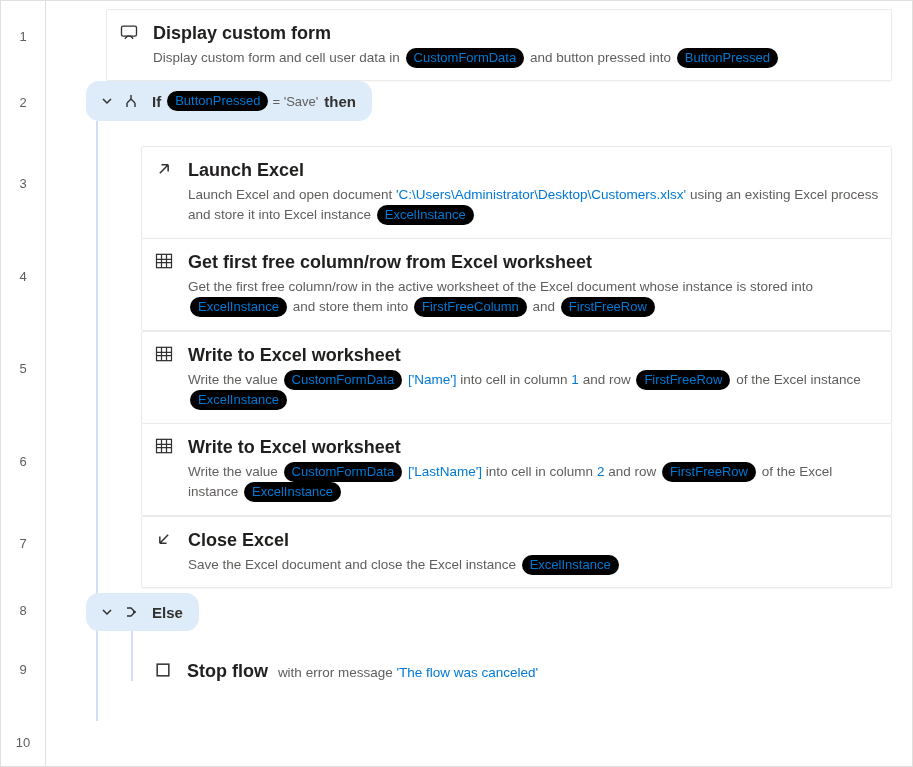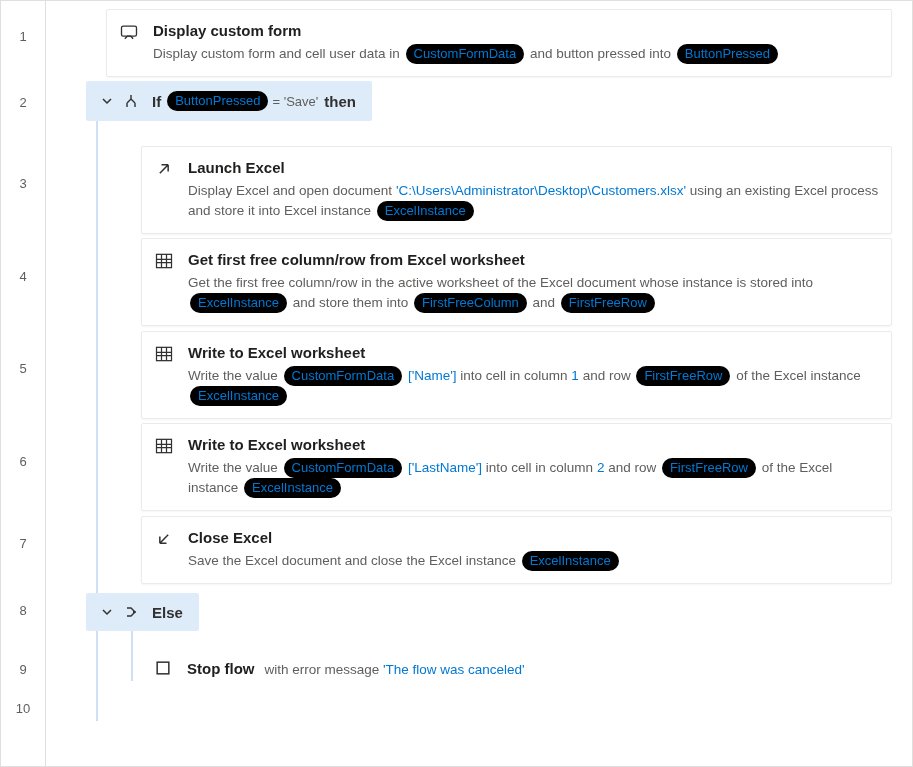--- a/index.html
+++ b/index.html
@@ -51,40 +51,40 @@
   .action.level0 { left: 60px; right: 20px; }
   .action.level1 { left: 95px; right: 20px; }
   .icon {
     width: 26px;
     flex: 0 0 26px;
     padding-top: 2px;
     margin-right: 8px;
   }
   .icon svg { width: 20px; height: 20px; }
   .body { flex: 1; line-height: 1.5; }
-  .title { font-weight: 600; font-size: 15px; color: #201f1e; }
+  .title { font-weight: 600; font-size: 18px; color: #201f1e; }
   .desc { font-size: 13.5px; color: #605e5c; margin-top: 1px; }
   .desc .str { color: #0078d4; }
   .token {
     display: inline-block;
     background: #000000;
     color: #0078d4;
     border-radius: 10px;
     padding: 0 8px;
     line-height: 20px;
     font-size: 13px;
     margin: 0 2px;
   }
   .ctrl {
     position: absolute;
     background: #deecf9;
     display: flex;
     align-items: center;
     padding: 10px 12px;
-    border-radius: 2px;
+    border-radius: 13px;
     left: 40px;
     font-size: 15px;
   }
   .ctrl .ci { width: 18px; height: 18px; margin-right: 8px; display:flex; align-items:center; justify-content:center;}
   .ctrl .chev { margin-right: 6px; }
   .ctrl .kw { font-weight: 600; margin: 0 4px; }
   .ctrl .plain { color: #605e5c; font-size: 13px; margin: 0 2px; }
   .inline-action {
     position: absolute;
     left: 95px; right: 20px;
@@ -103,21 +103,21 @@
   <div class="gutter">
     <div class="line-num" style="top:28px">1</div>
     <div class="line-num" style="top:94px">2</div>
     <div class="line-num" style="top:175px">3</div>
     <div class="line-num" style="top:268px">4</div>
     <div class="line-num" style="top:360px">5</div>
     <div class="line-num" style="top:453px">6</div>
     <div class="line-num" style="top:535px">7</div>
     <div class="line-num" style="top:602px">8</div>
     <div class="line-num" style="top:661px">9</div>
-    <div class="line-num" style="top:700px">10</div>
+    <div class="line-num" style="top:734px">10</div>
   </div>
 
   <div class="flow">
 
     <div class="vline" style="top:120px; height:600px;"></div>
     <div class="vline" style="left:85px; top:620px; height:60px;"></div>
 
     <div class="action level0" style="top:8px">
       <div class="icon">
         <svg viewBox="0 0 24 24" fill="none" stroke="#323130" stroke-width="1.6">
@@ -152,21 +152,21 @@
 
     <div class="action level1" style="top:145px">
       <div class="icon">
         <svg viewBox="0 0 24 24" fill="none" stroke="#323130" stroke-width="1.8">
             <path d="M7 17L17 7M17 7H9M17 7v8"></path>
           </svg>
       </div>
       <div class="body">
         <div class="title">Launch Excel</div>
         <div class="desc">
-          <span>Display Excel and open document </span><span class="str">'C:\Users\Administrator\Desktop\Customers.xlsx'</span><span> using an existing Excel process and store it into Excel instance </span><span class="token">ExcelInstance</span>
+          <span>Launch Excel and open document </span><span class="str">'C:\Users\Administrator\Desktop\Customers.xlsx'</span><span> using an existing Excel process and store it into Excel instance </span><span class="token">ExcelInstance</span>
         </div>
       </div>
     </div>
 
     <div class="action level1" style="top:237px">
       <div class="icon">
         <svg viewBox="0 0 24 24" fill="none" stroke="#323130" stroke-width="1.5">
             <rect x="3" y="4" width="18" height="16"></rect>
             <path d="M3 10h18M3 14h18M9 4v16M15 4v16"></path>
           </svg>

